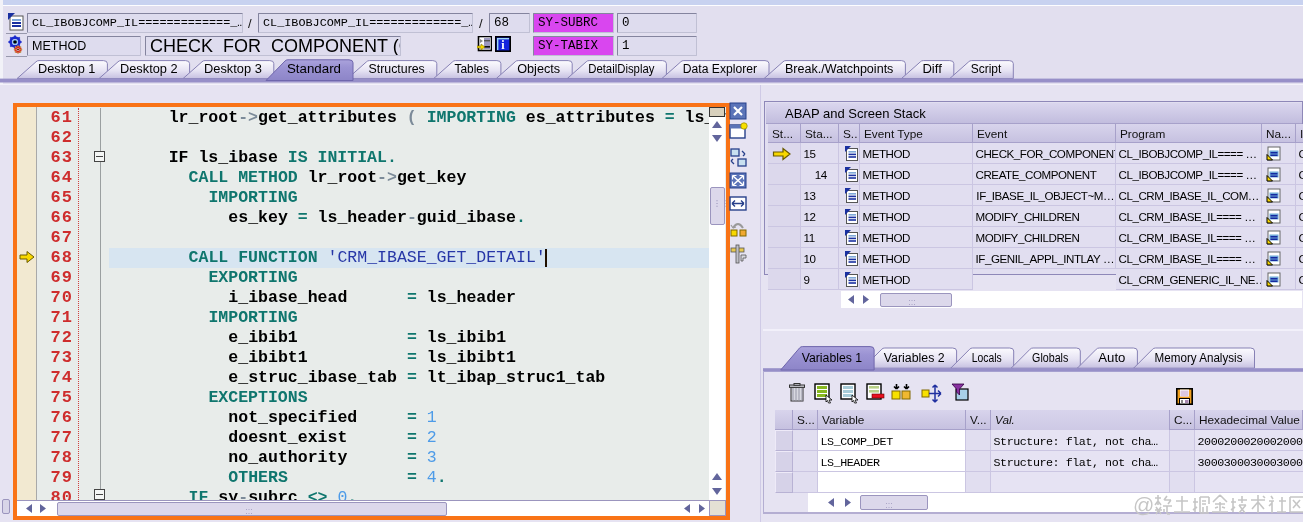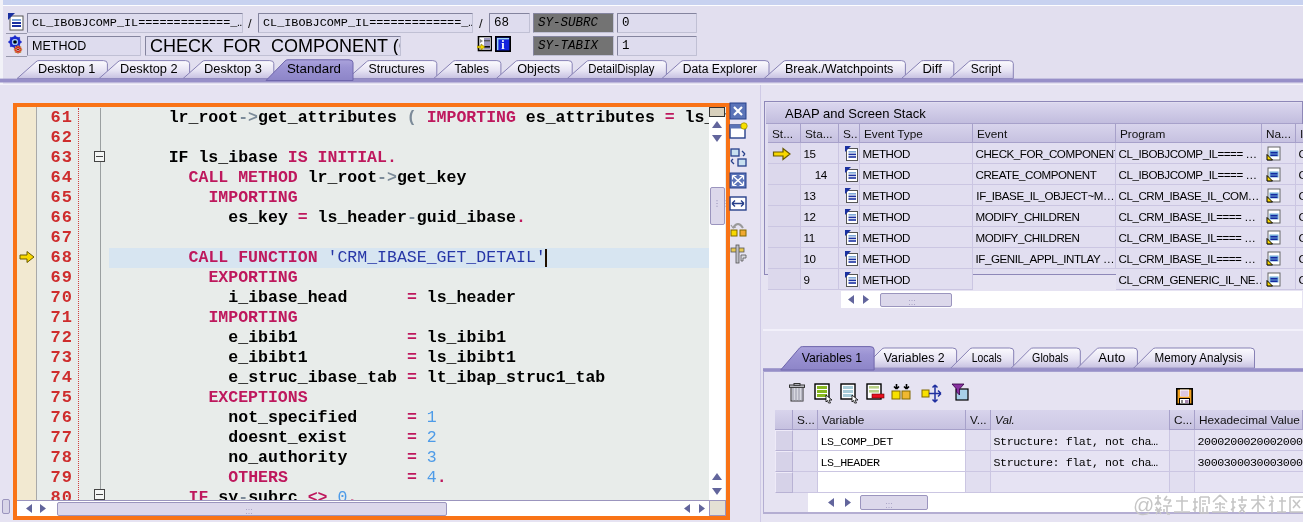--- a/index.html
+++ b/index.html
@@ -1,28 +1,28 @@
 <!DOCTYPE html>
 <html><head>
 <meta charset="utf-8">
 <style>
 html,body{margin:0;padding:0;}
 #root{position:relative;width:1303px;height:522px;background:#E2DFEF;overflow:hidden;
   font-family:"Liberation Sans",sans-serif;font-size:12px;color:#000;}
 .abs{position:absolute;}
 .mono{font-family:"Liberation Mono",monospace;}
 .fld{position:absolute;height:20px;background:#DEDCEE;border:1px solid #84849E;border-bottom-color:#C0C0D4;border-right-color:#C0C0D4;border-radius:1px;box-sizing:border-box;font-family:"Liberation Mono",monospace;font-size:12.5px;line-height:18px;padding-left:4px;overflow:hidden;white-space:nowrap;}
-.fldw{background:#737373;font-style:italic;}
+.fldw{background:#d946ef;}
 .slash{position:absolute;font-size:13px;color:#111;}
 
 #ed{position:absolute;left:13px;top:103px;width:709px;height:409px;border:4px solid #f97316;background:#E8ECEA;overflow:hidden;}
 #ed .margin{position:absolute;left:0;top:0;width:19px;height:393px;background:#F2E9D1;border-right:1px solid #A9A9A9;}
 .lnum{position:absolute;left:19px;width:37px;height:20px;text-align:right;color:#CE2D2D;font-family:"Liberation Mono",monospace;font-size:17px;font-weight:bold;letter-spacing:1px;line-height:20px;}
 .cline{position:absolute;left:0;height:20px;white-space:pre;font-family:"Liberation Mono",monospace;font-size:16.55px;line-height:20px;font-weight:bold;color:#000;}
-.k{color:#be185d;}
+.k{color:#0f766e;}
 .g{color:#7C8B99;}
 .s{color:#2737A7;font-weight:normal;}
 .n{color:#4D9BE8;font-weight:normal;}
 
 .sbtrack{position:absolute;background:#FFFFFF;}
 .sbthumb{position:absolute;background:#DCD8EB;border:1px solid #9B95BE;border-radius:2px;box-sizing:border-box;}
 .sbbtn{position:absolute;width:13px;height:13px;}
 .grip{position:absolute;color:#8A84AE;font-size:8px;letter-spacing:1px;line-height:4px;}
 
 .panel{position:absolute;border:1px solid #8E88B8;background:#E1DEF0;box-sizing:border-box;}

